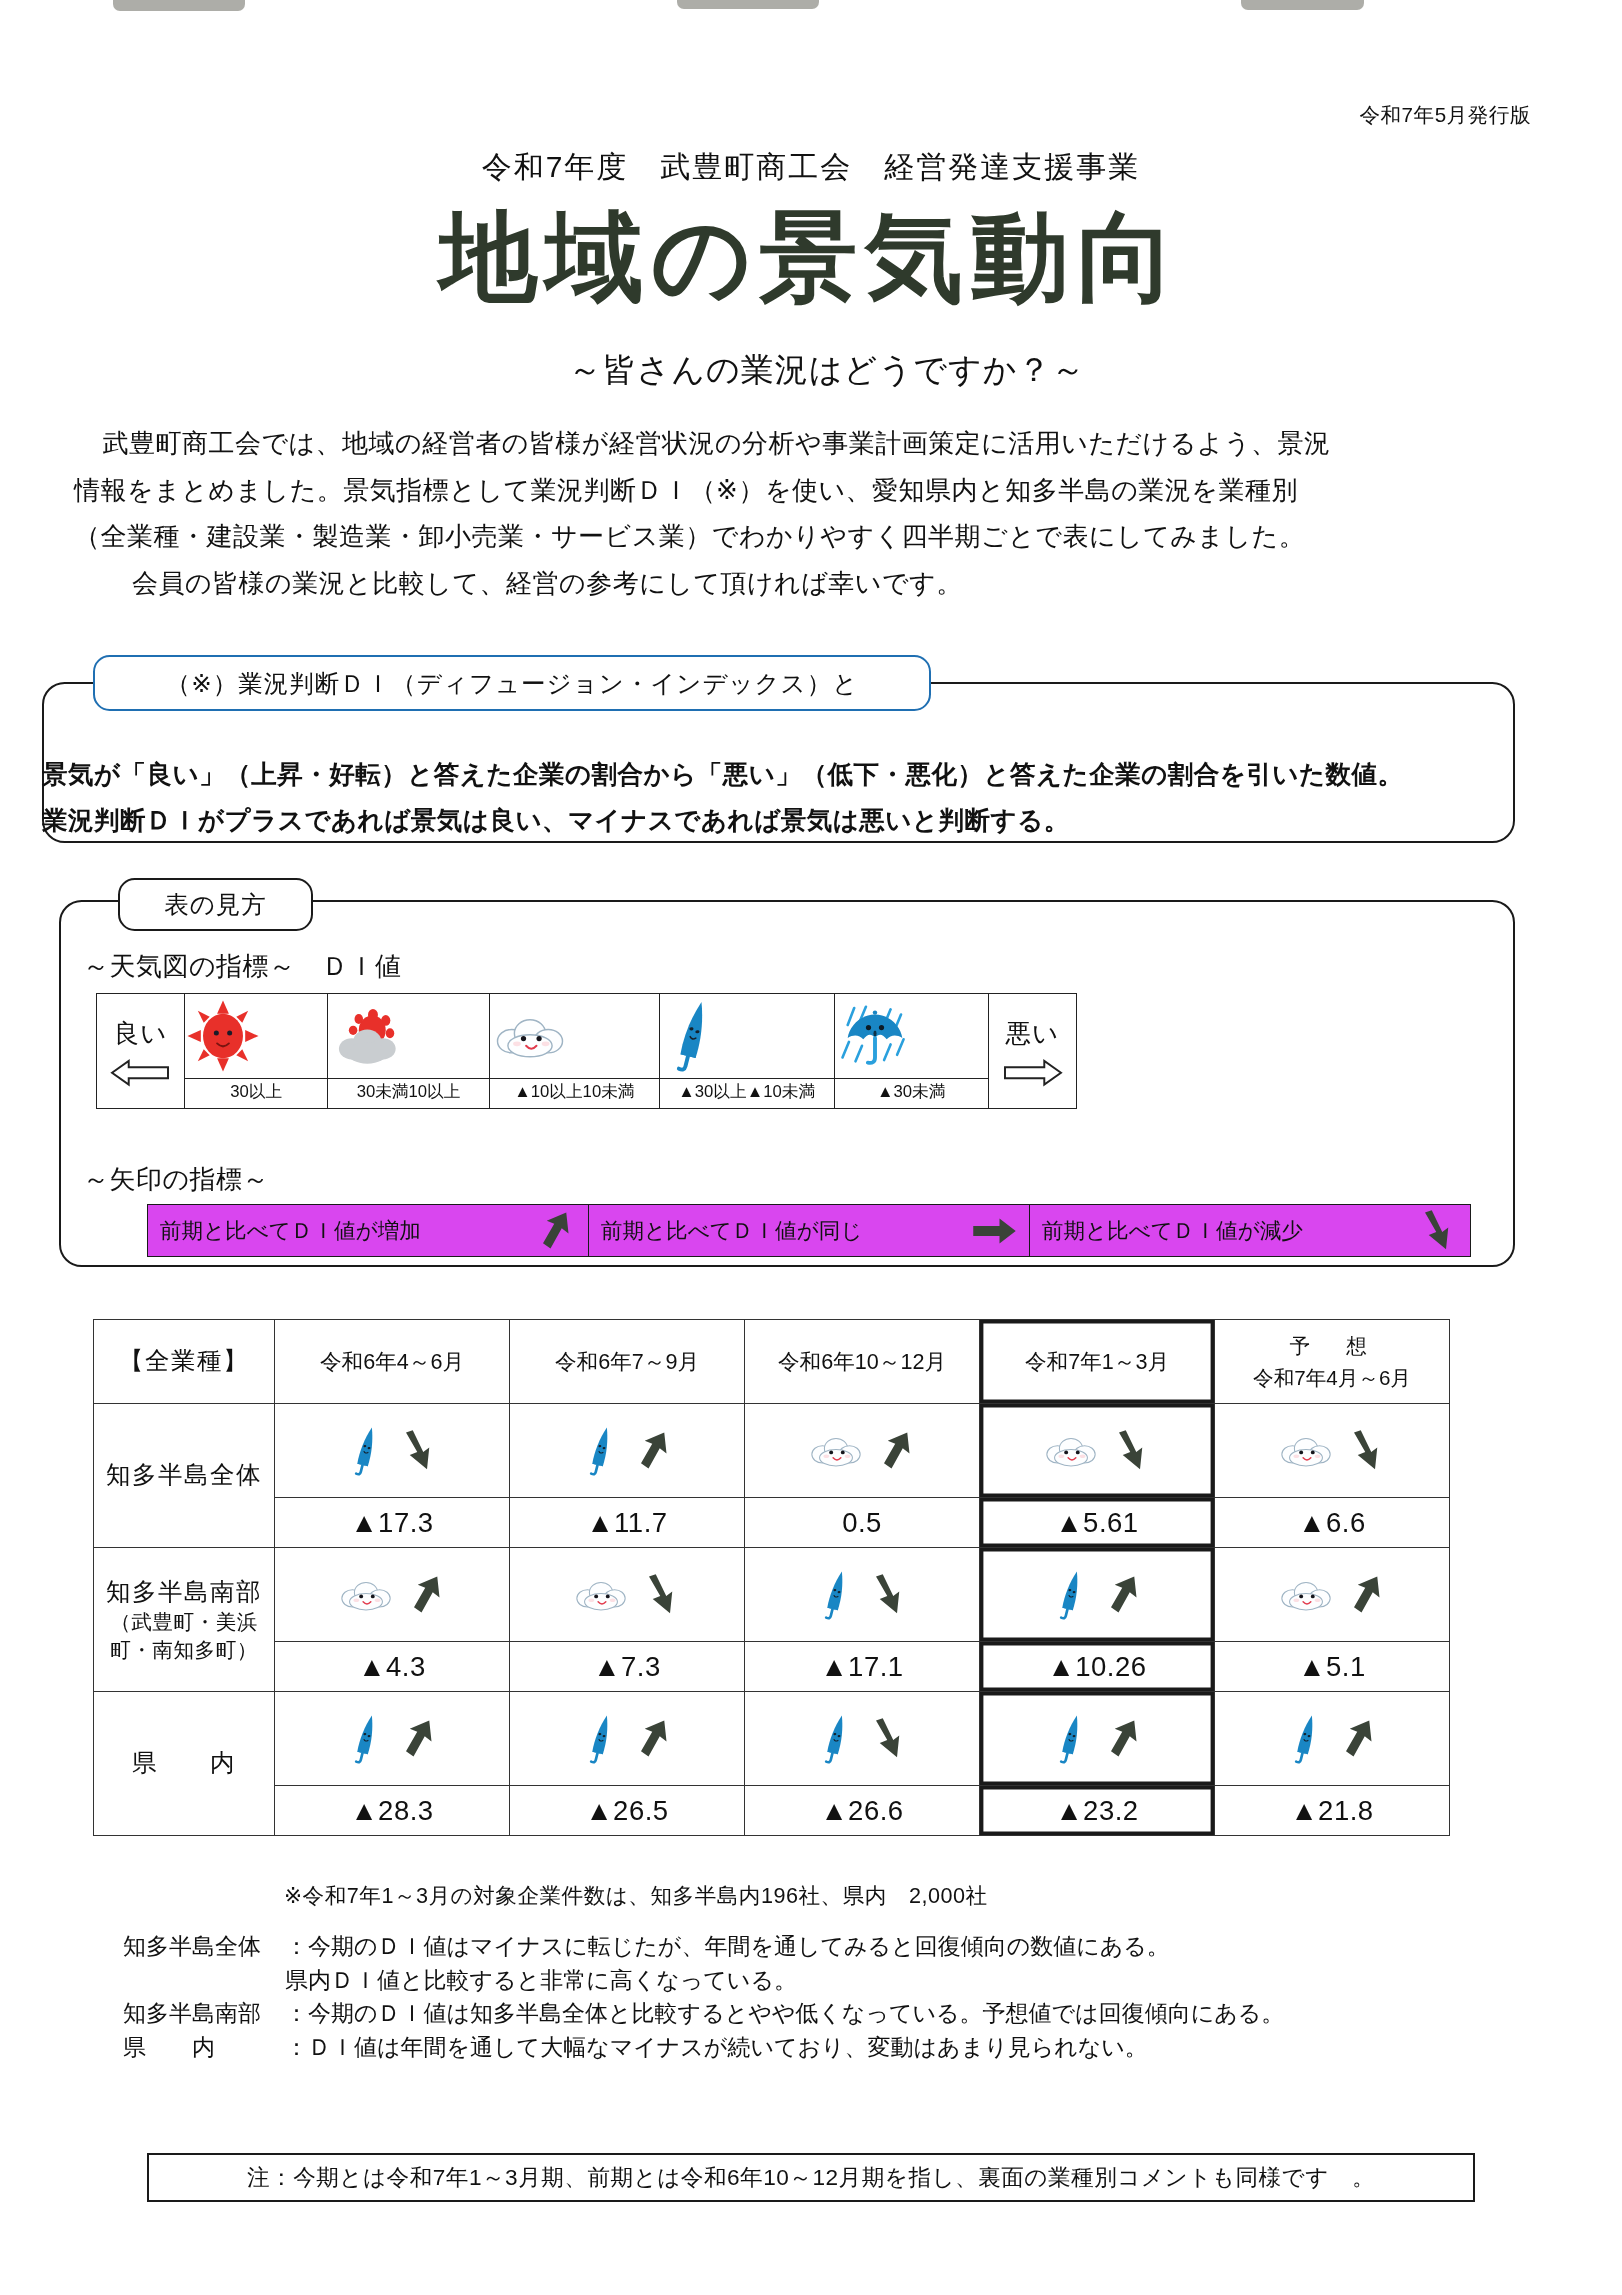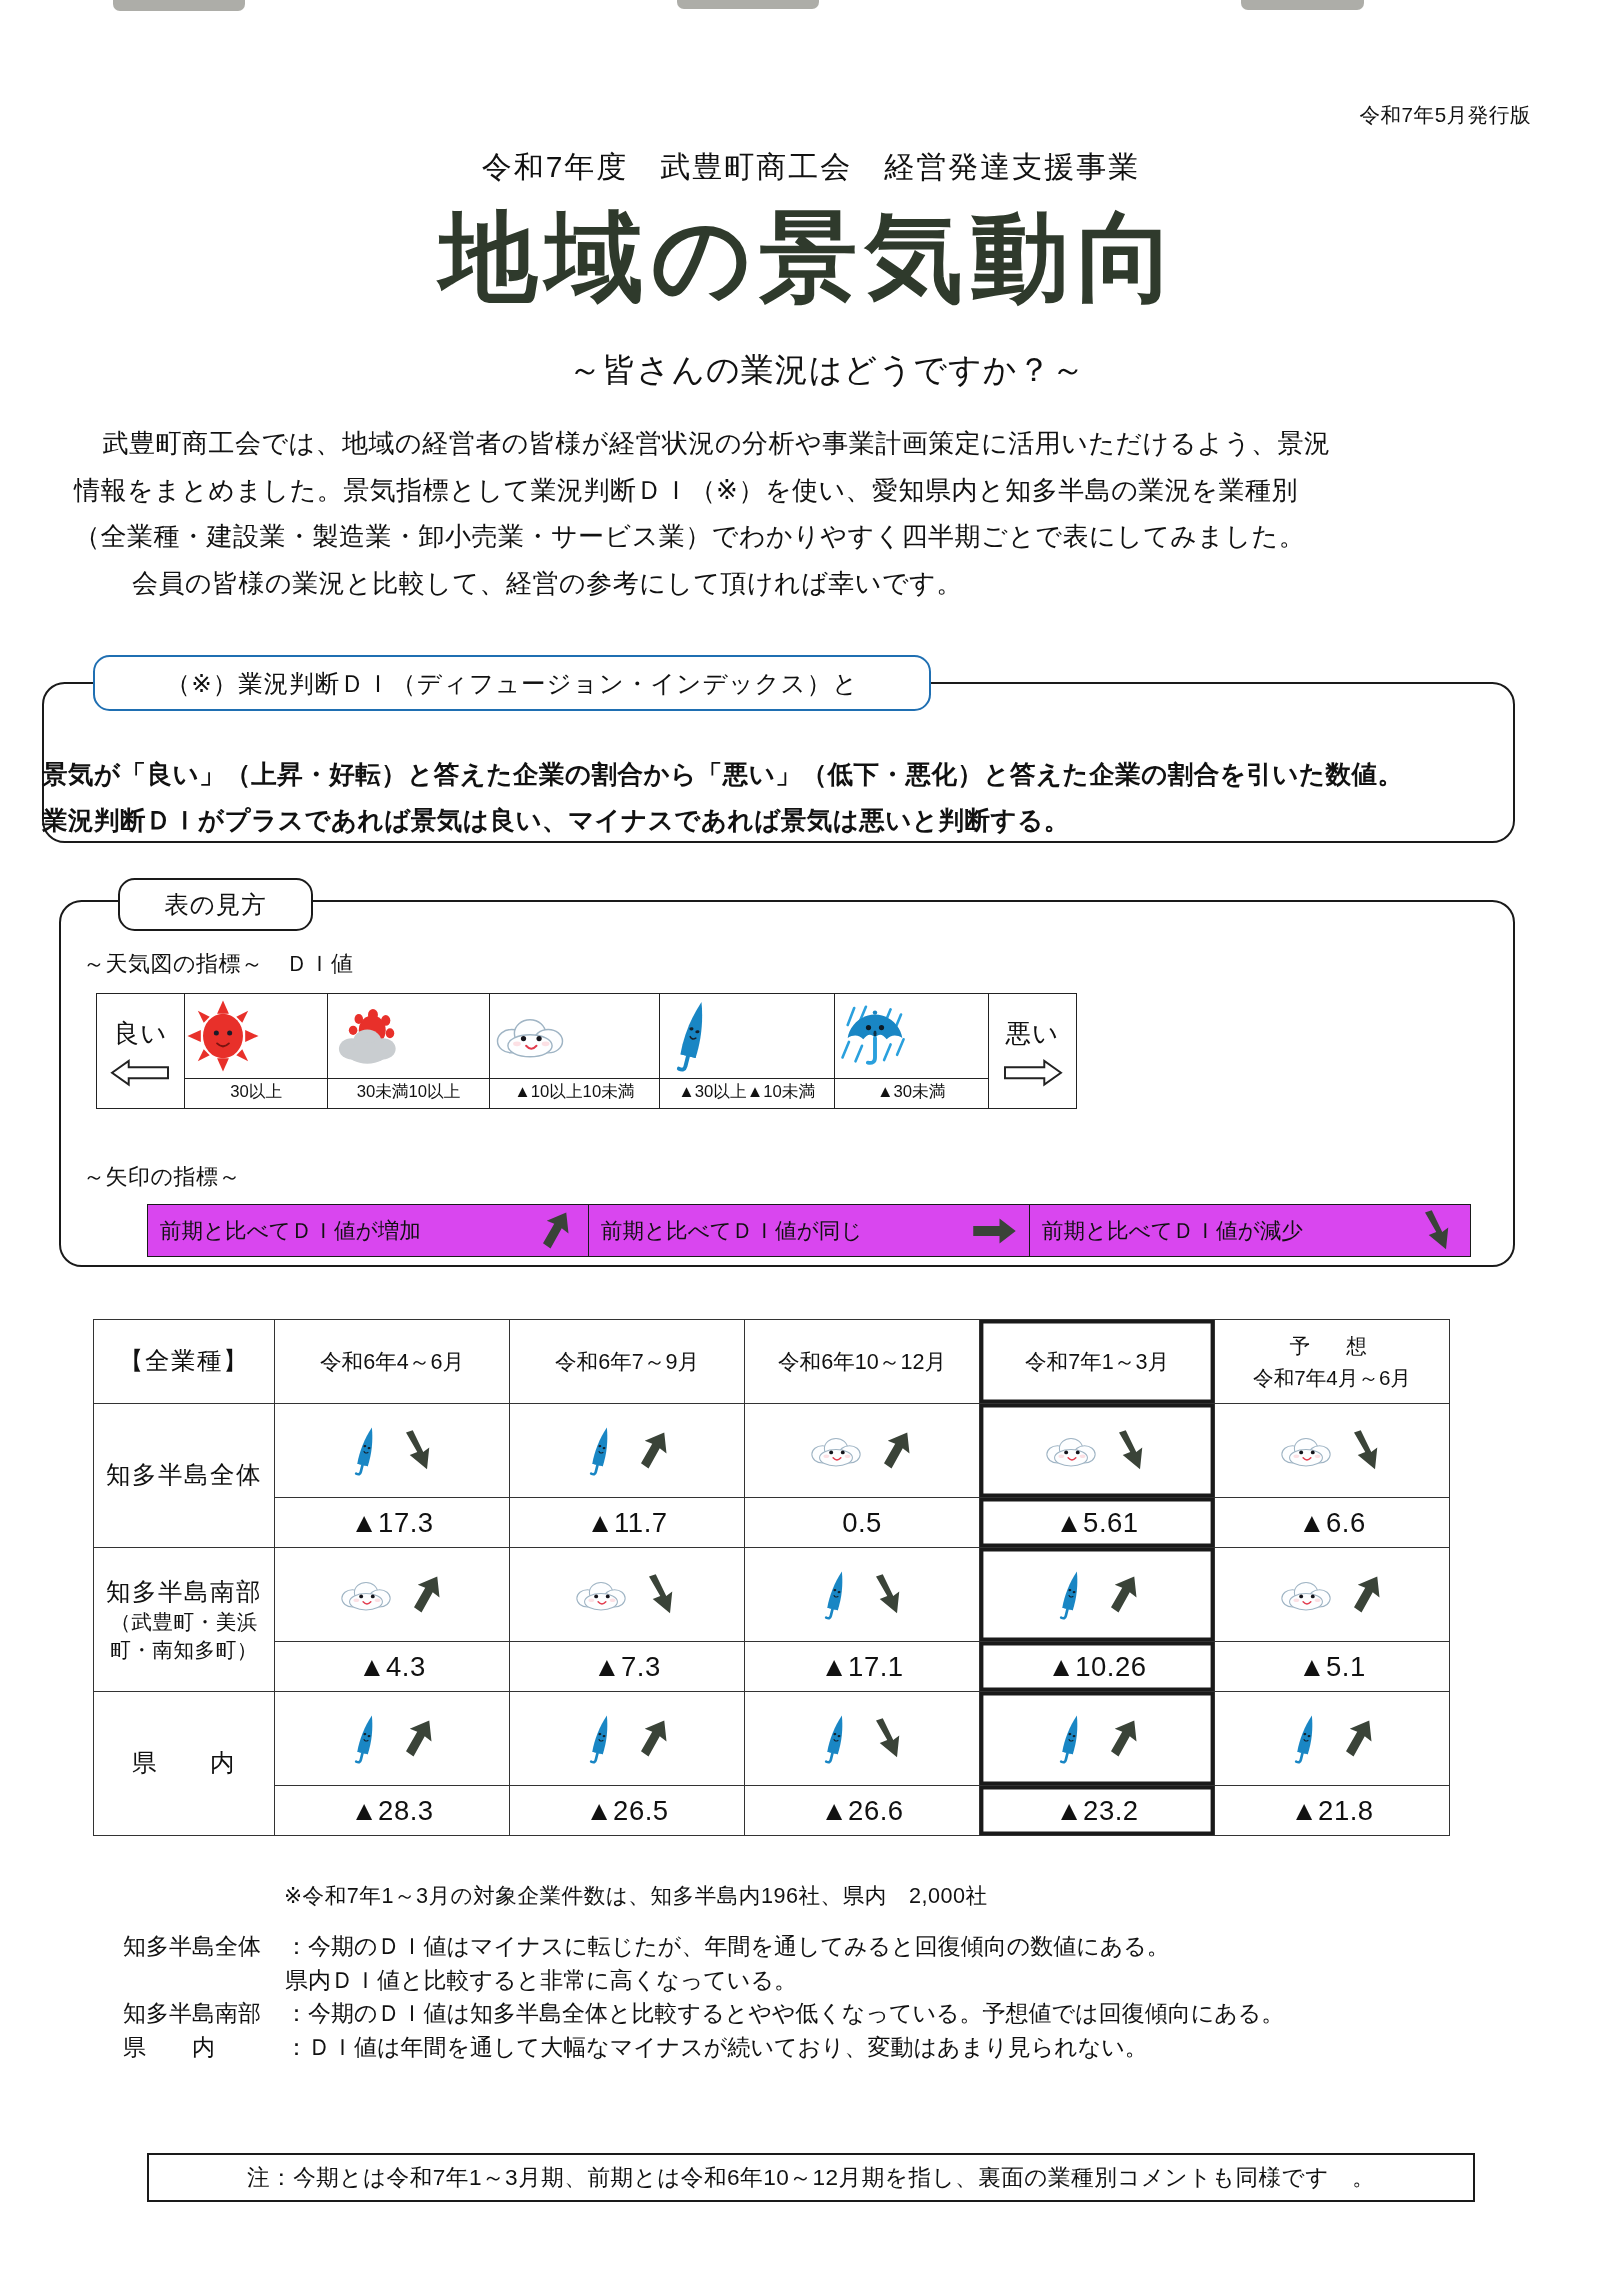--- a/index.html
+++ b/index.html
@@ -29,21 +29,21 @@
 
   
   .notebox{position:absolute;border:2px solid #1a1a1a;border-radius:22.6px;background:#fff;}
   .tab{position:absolute;background:#fff;border-radius:16.7px;display:flex;align-items:center;justify-content:center;
        font-size:24.5px;letter-spacing:1px;white-space:nowrap;}
   .tab.blue{border:2.9px solid #1f6fb2;}
   .tab.black{border:2.5px solid #1a1a1a;}
 
   .di-def{position:absolute;top:756px;left:42px;width:1469px;height:103px;font-weight:bold;}
   .di-def p{margin:0 0 7.8px 0;font-size:25.5px;line-height:1.48;letter-spacing:0.5px;}
-  .sec-label{position:absolute;font-size:22px;letter-spacing:0.5px;white-space:nowrap;}
+  .sec-label{position:absolute;font-size:26px;letter-spacing:0.5px;white-space:nowrap;}
 
   
   .wtable{position:absolute;border-collapse:collapse;}
   .wtable td{border:1px solid #222;text-align:center;vertical-align:middle;background:#fff;}
   .w-end{font-size:25.5px;letter-spacing:1px;}
   .w-range{font-size:16.7px;letter-spacing:0px;white-space:nowrap;padding-bottom:4.9px;}
   .w-icon-cell{height:82px;}
 
   
   .atable{position:absolute;border-collapse:collapse;}

